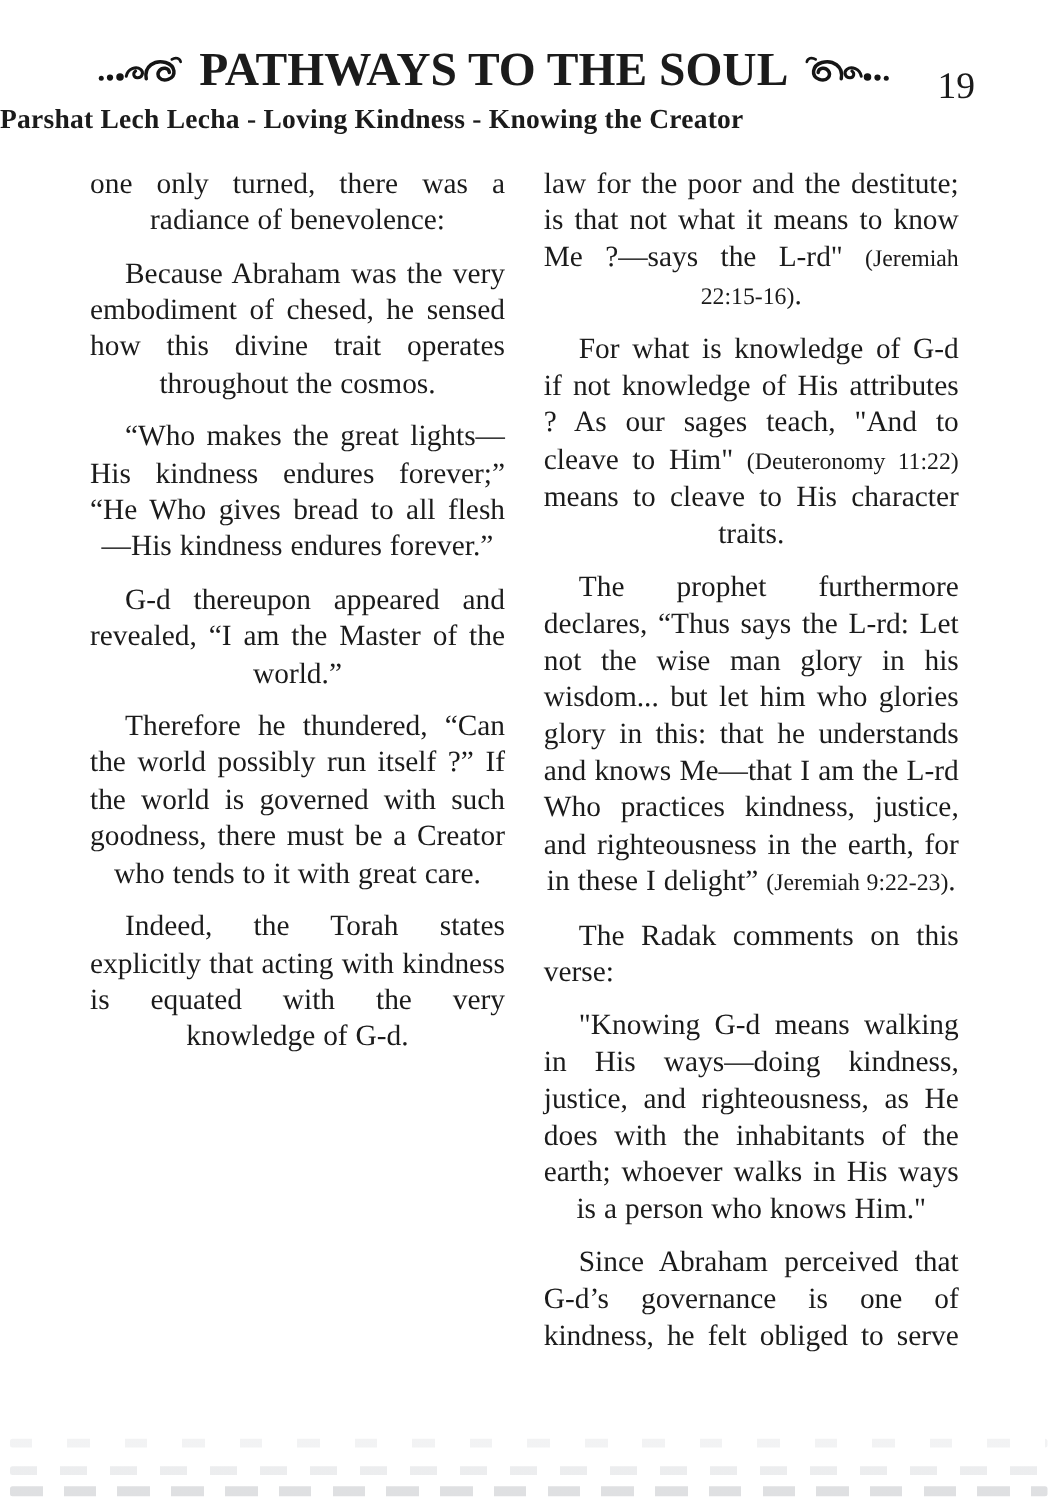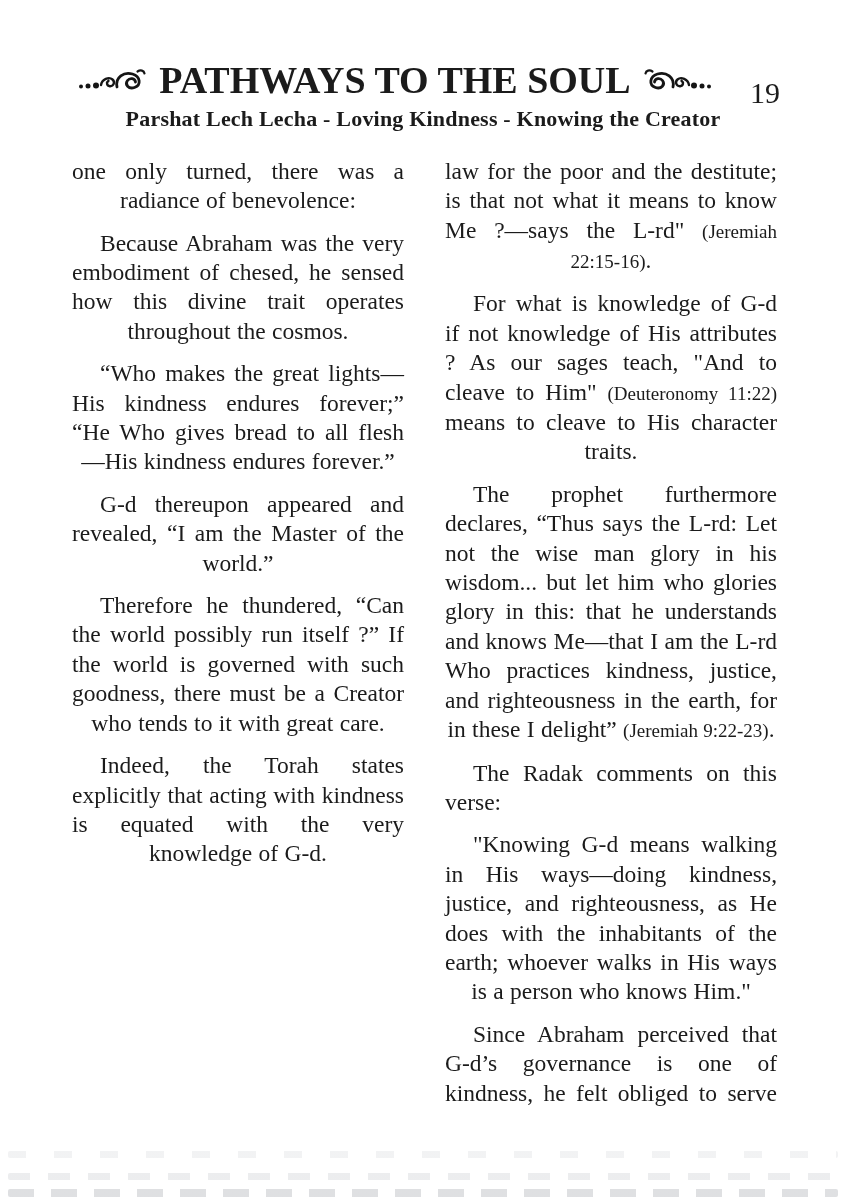--- a/index.html
+++ b/index.html
@@ -4,41 +4,41 @@
 <style>
   html,body { margin:0; padding:0; }
   body {
     width:846px; height:1200px;
     background:#ffffff;
     font-family:"Liberation Serif", serif;
     color:#1b1b1b;
     position:relative;
     overflow:hidden;
   }
-  .header { position:relative; padding-top:36px;margin-top:24px; }
+  .header { position:relative; padding-top:36px; }
   .title-row {
     display:flex; align-items:center; justify-content:center; gap:10px;
     transform:translateX(-28px);
   }
   .title {
     font-size:38px; font-weight:bold; white-space:nowrap;
     letter-spacing:0px; line-height:1.1;
   }
   .flourish { flex:0 0 auto; display:block; }
   .flourish.mirror { transform:scaleX(-1); }
   .pagenum {
     position:absolute; top:52px; right:66px;
     font-size:30px; font-weight:normal;
   }
   .subtitle {
-    text-align:center; font-size:22px; font-weight:bold;
+    font-size:22px; font-weight:bold;
     margin-top:4px; letter-spacing:0.2px;
   }
   .body-cols {
-    display:flex; gap:41px;
+    display:flex; gap:31px;
     padding-left:72px; padding-right:69px;
     margin-top:25px;
   }
   .col { width:332px; flex:0 0 332px; }
   .col p {
     margin:0 0 13px 0;
     font-size:23.5px; line-height:29.4px;
     text-align:justify; text-align-last:center;
     word-spacing:0.5px;
   }

